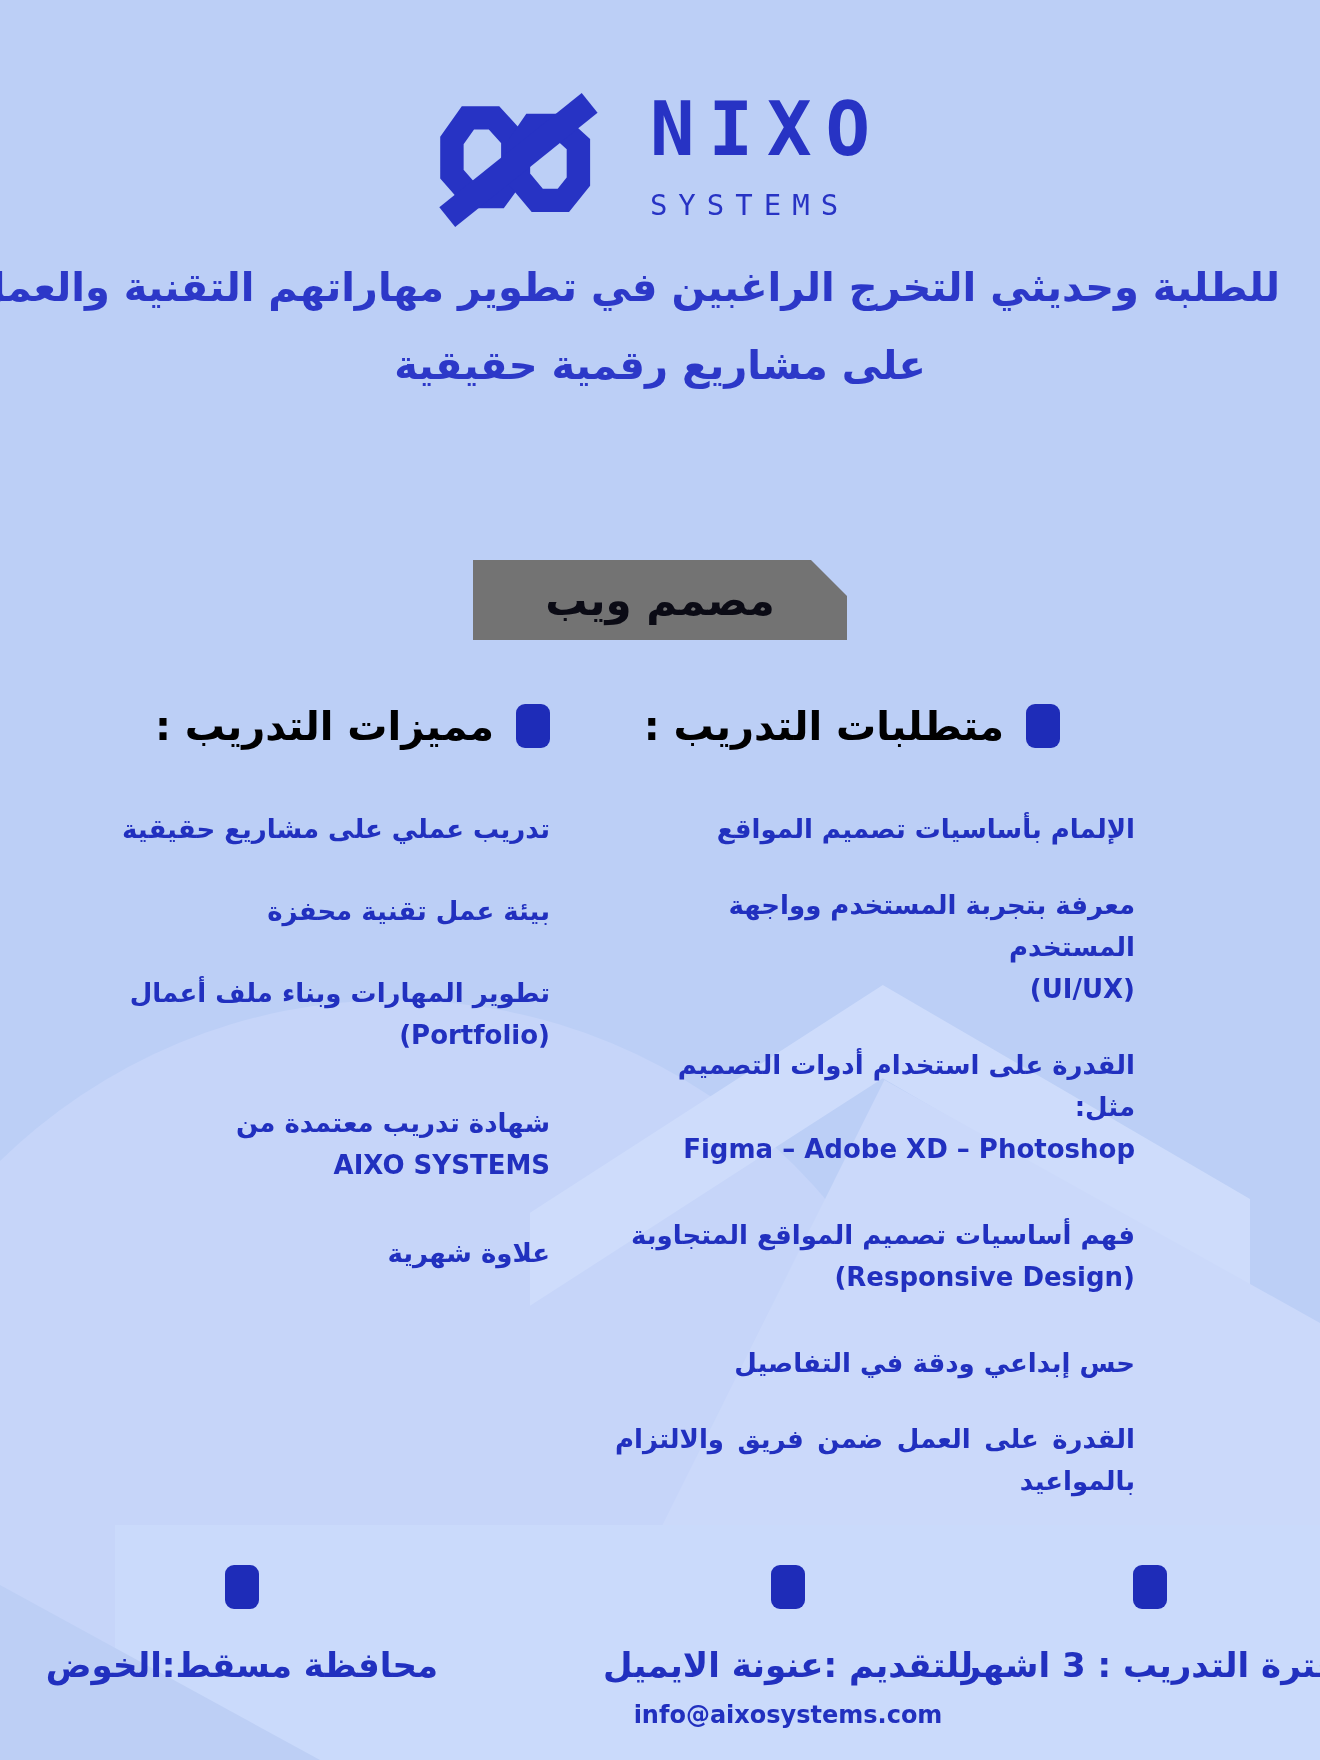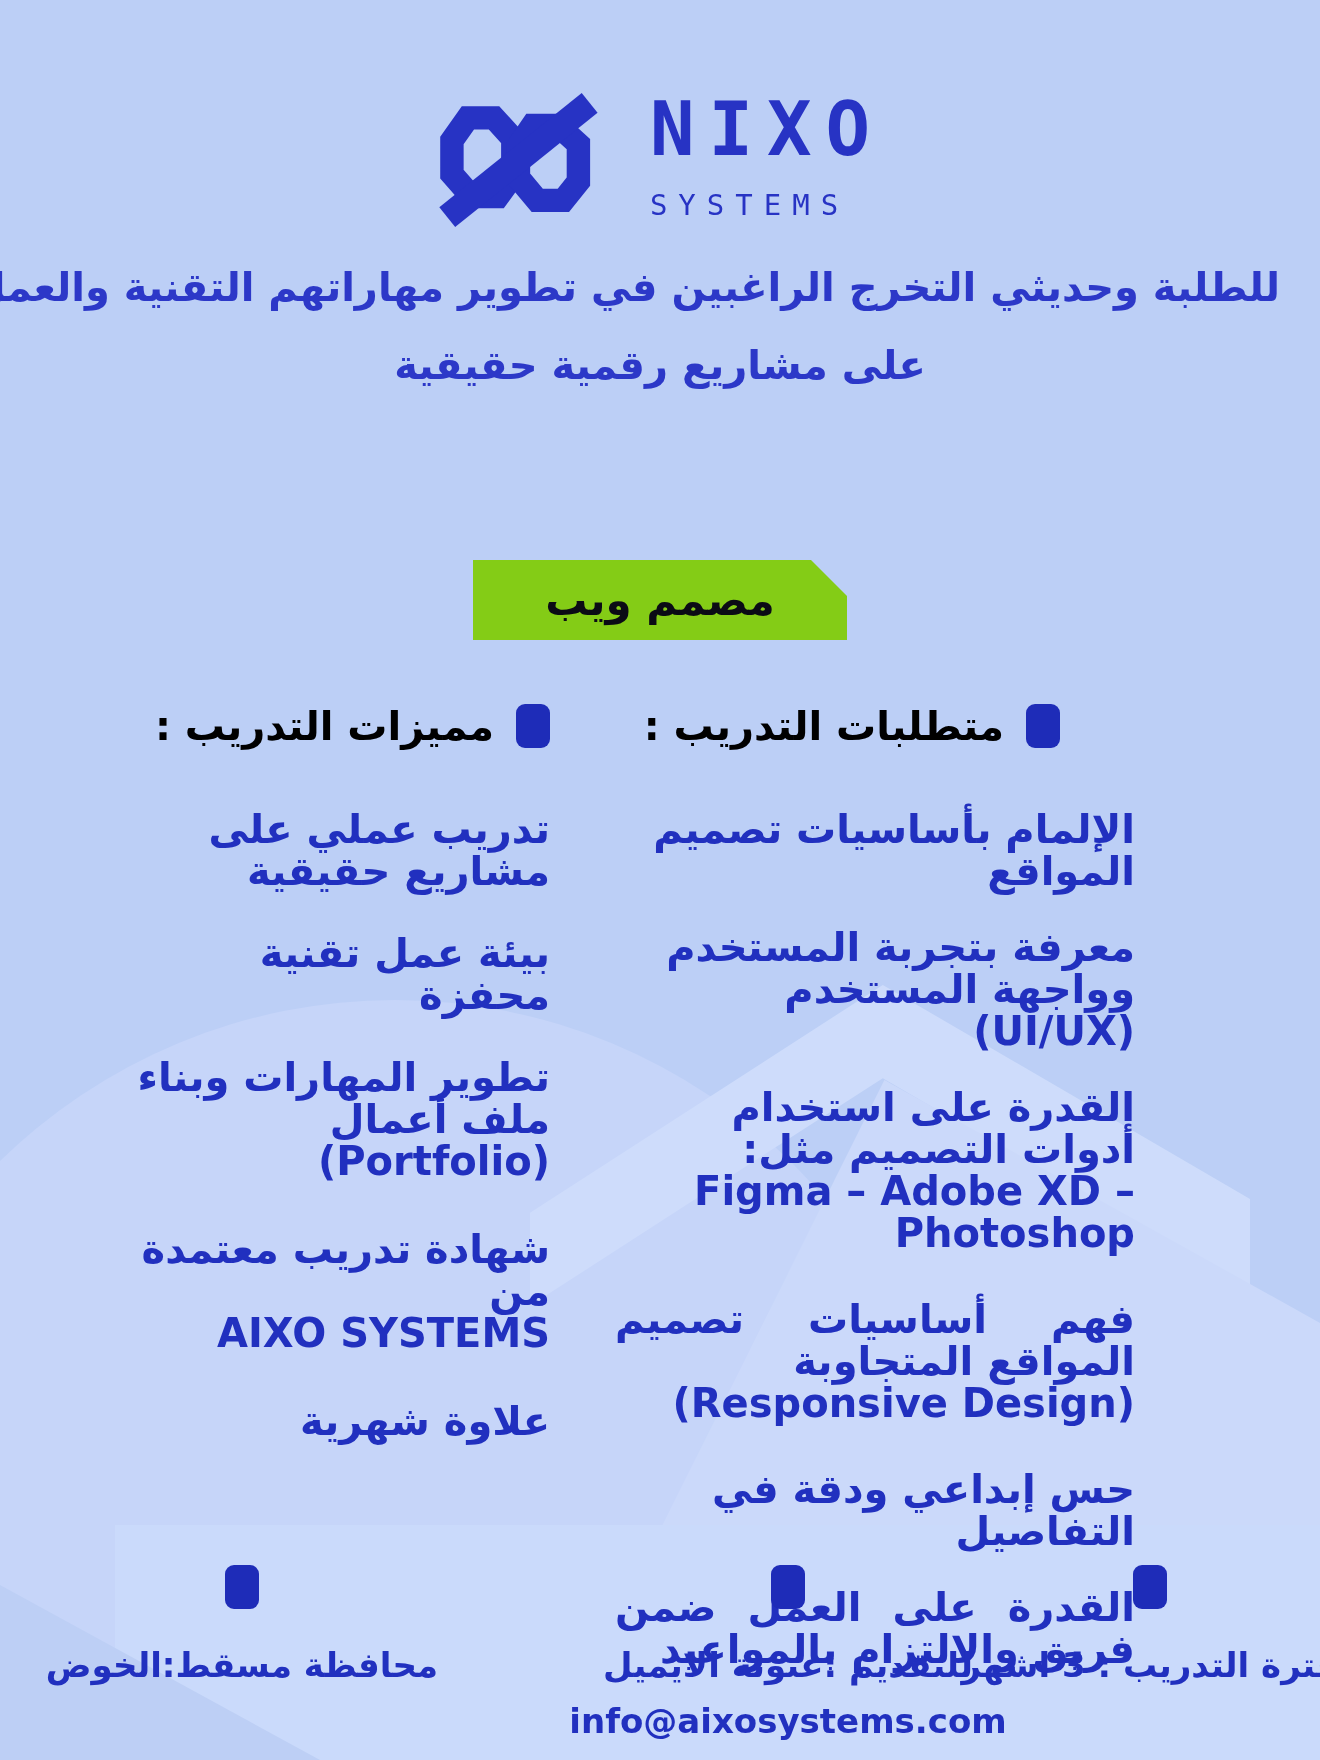--- a/index.html
+++ b/index.html
@@ -52,21 +52,21 @@
   
   .intro{
     position:absolute;top:248px;left:40px;width:1240px;
     direction:rtl;text-align:center;
     color:#2c38c8;font-weight:700;font-size:40px;line-height:78px;
   }
   .intro div{white-space:nowrap;}
   
   .badge{
     position:absolute;top:560px;left:473px;width:374px;height:80px;
-    background:#84cc16;
+    background:#737373;
     clip-path:polygon(0 0,calc(100% - 36px) 0,100% 36px,100% 100%,0 100%);
     display:flex;align-items:center;justify-content:center;
   }
   .badge-text{
     direction:rtl;color:#0b0b15;font-weight:700;font-size:42px;
   }
   
   .col{position:absolute;top:702px;direction:rtl;}
   .col-requirements{left:615px;width:520px;}
   .col-benefits{left:60px;width:490px;}
@@ -76,21 +76,21 @@
   .col-requirements .col-header{margin-left:0;margin-right:75px;}
   .col-header .sq{
     width:34px;height:44px;border-radius:9px;background:#1e2cb8;flex:none;
   }
   .col-title{
     color:#000000;font-weight:700;font-size:40px;line-height:48px;
   }
   .items{margin-top:58px;}
   .col-benefits .items{padding-left:0;padding-right:0;margin-left:60px;}
   .item{
-    color:#2130bf;font-weight:700;font-size:40px;line-height:42px;
+    color:#2130bf;font-weight:700;font-size:26px;line-height:42px;
     text-align:right;
   }
   .item.justify{text-align:justify;text-align-last:right;}
   .item .sub{direction:ltr;text-align:right;}
   .col-requirements .item{margin-bottom:34px;}
   .col-requirements .item.gap-lg{margin-bottom:44px;}
   .col-benefits .item{margin-bottom:40px;}
   .col-benefits .item.gap-lg{margin-bottom:46px;}
   
   .footer-col{
@@ -102,21 +102,21 @@
   .footer-apply{left:608px;}
   .footer-location{left:62px;}
   .footer-col .sq{
     width:34px;height:44px;border-radius:9px;background:#1e2cb8;
   }
   .footer-label{
     margin-top:34px;color:#2130bf;font-weight:700;font-size:34px;line-height:44px;
     text-align:left;white-space:nowrap;
   }
   .footer-email{
-    margin-top:14px;color:#2130bf;font-weight:700;font-size:34px;
+    margin-top:14px;color:#2130bf;font-weight:700;font-size:24px;
     direction:ltr;text-align:center;white-space:nowrap;
   }
 </style>
 </head>
 <body>
 
 <div class="canvas">
 
   <div class="bg-circle"></div>
   <div class="bg-chevron"></div>

